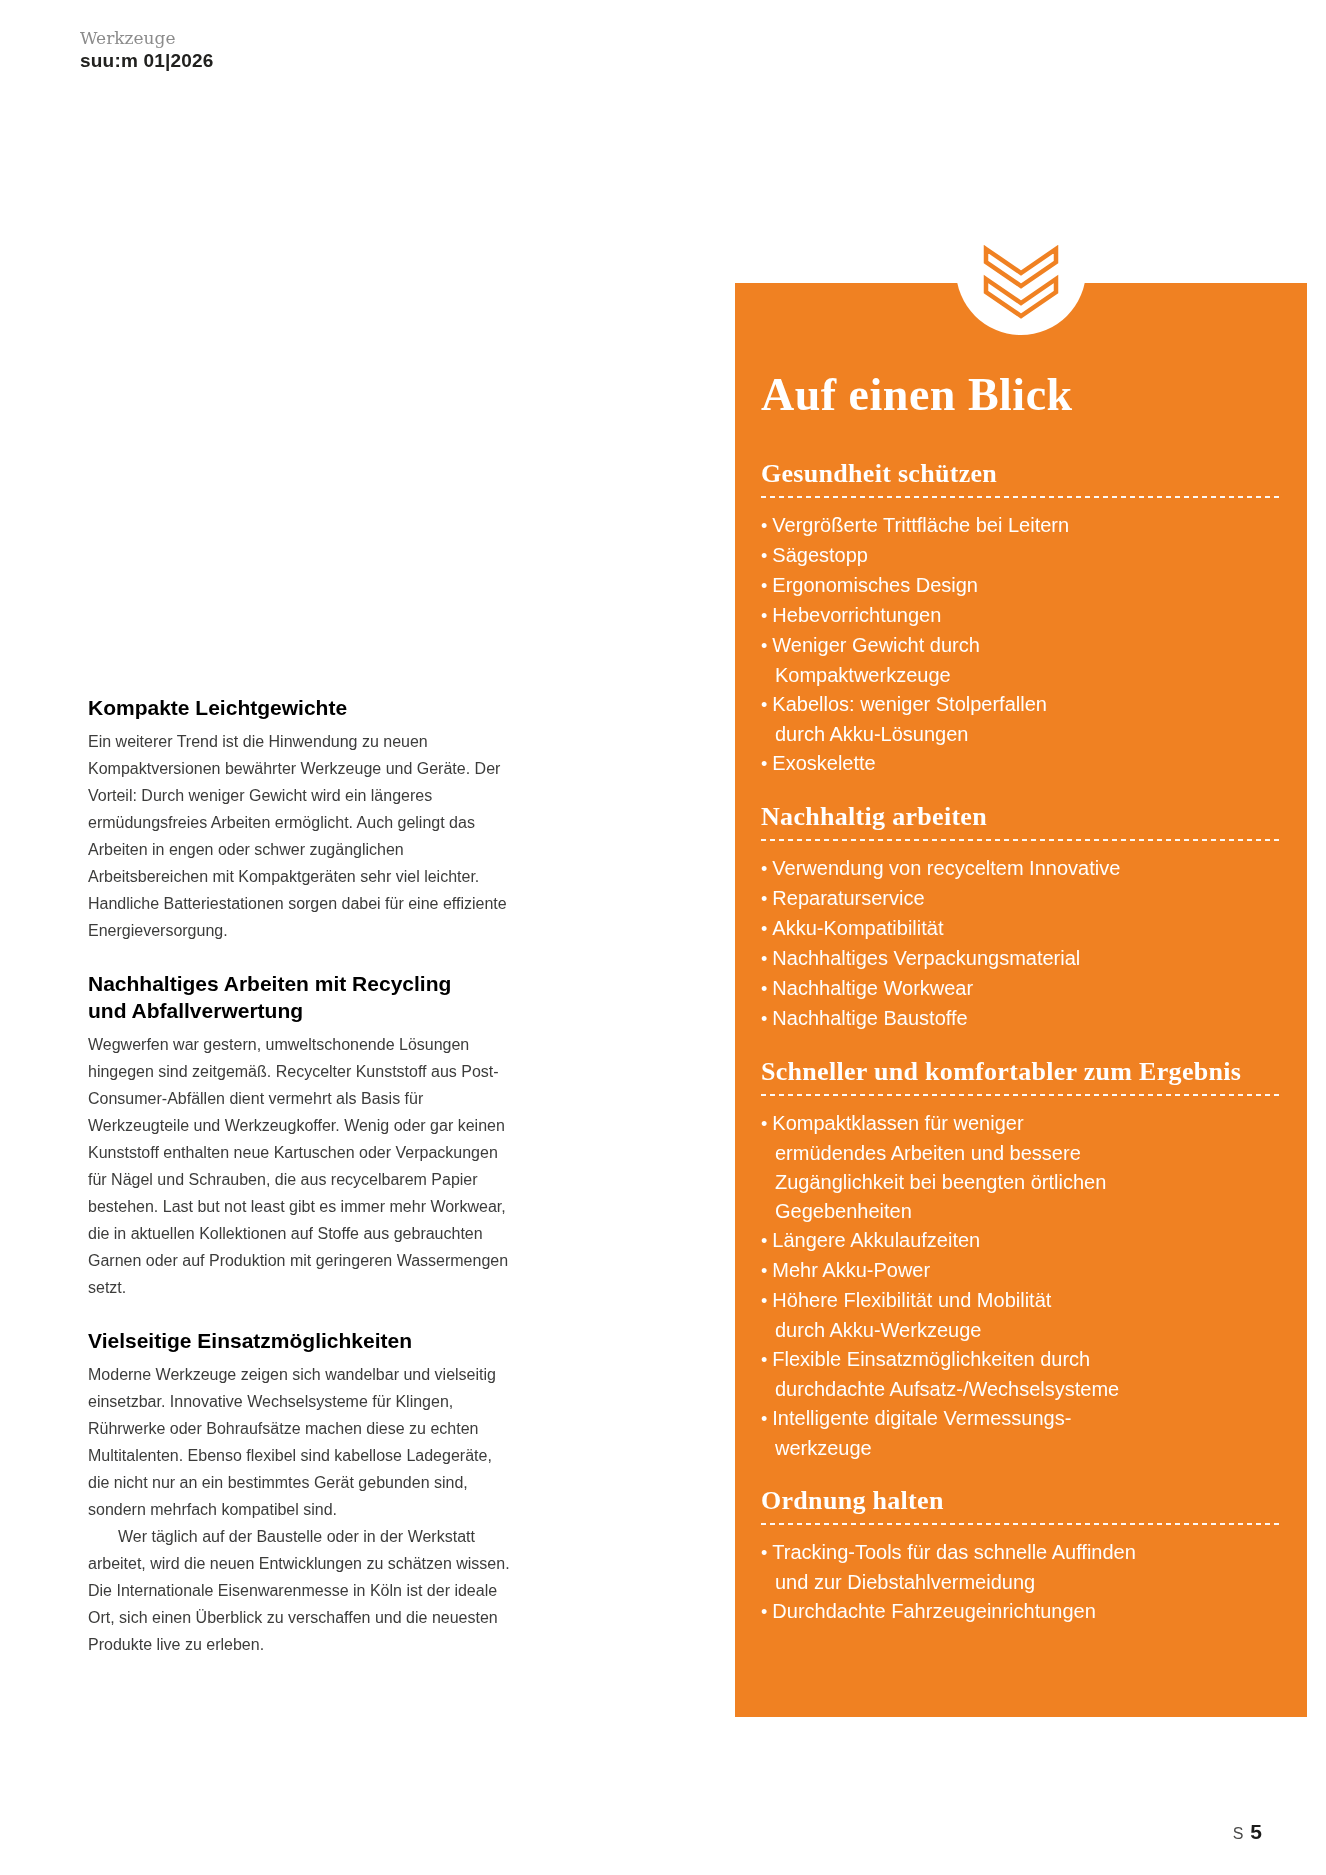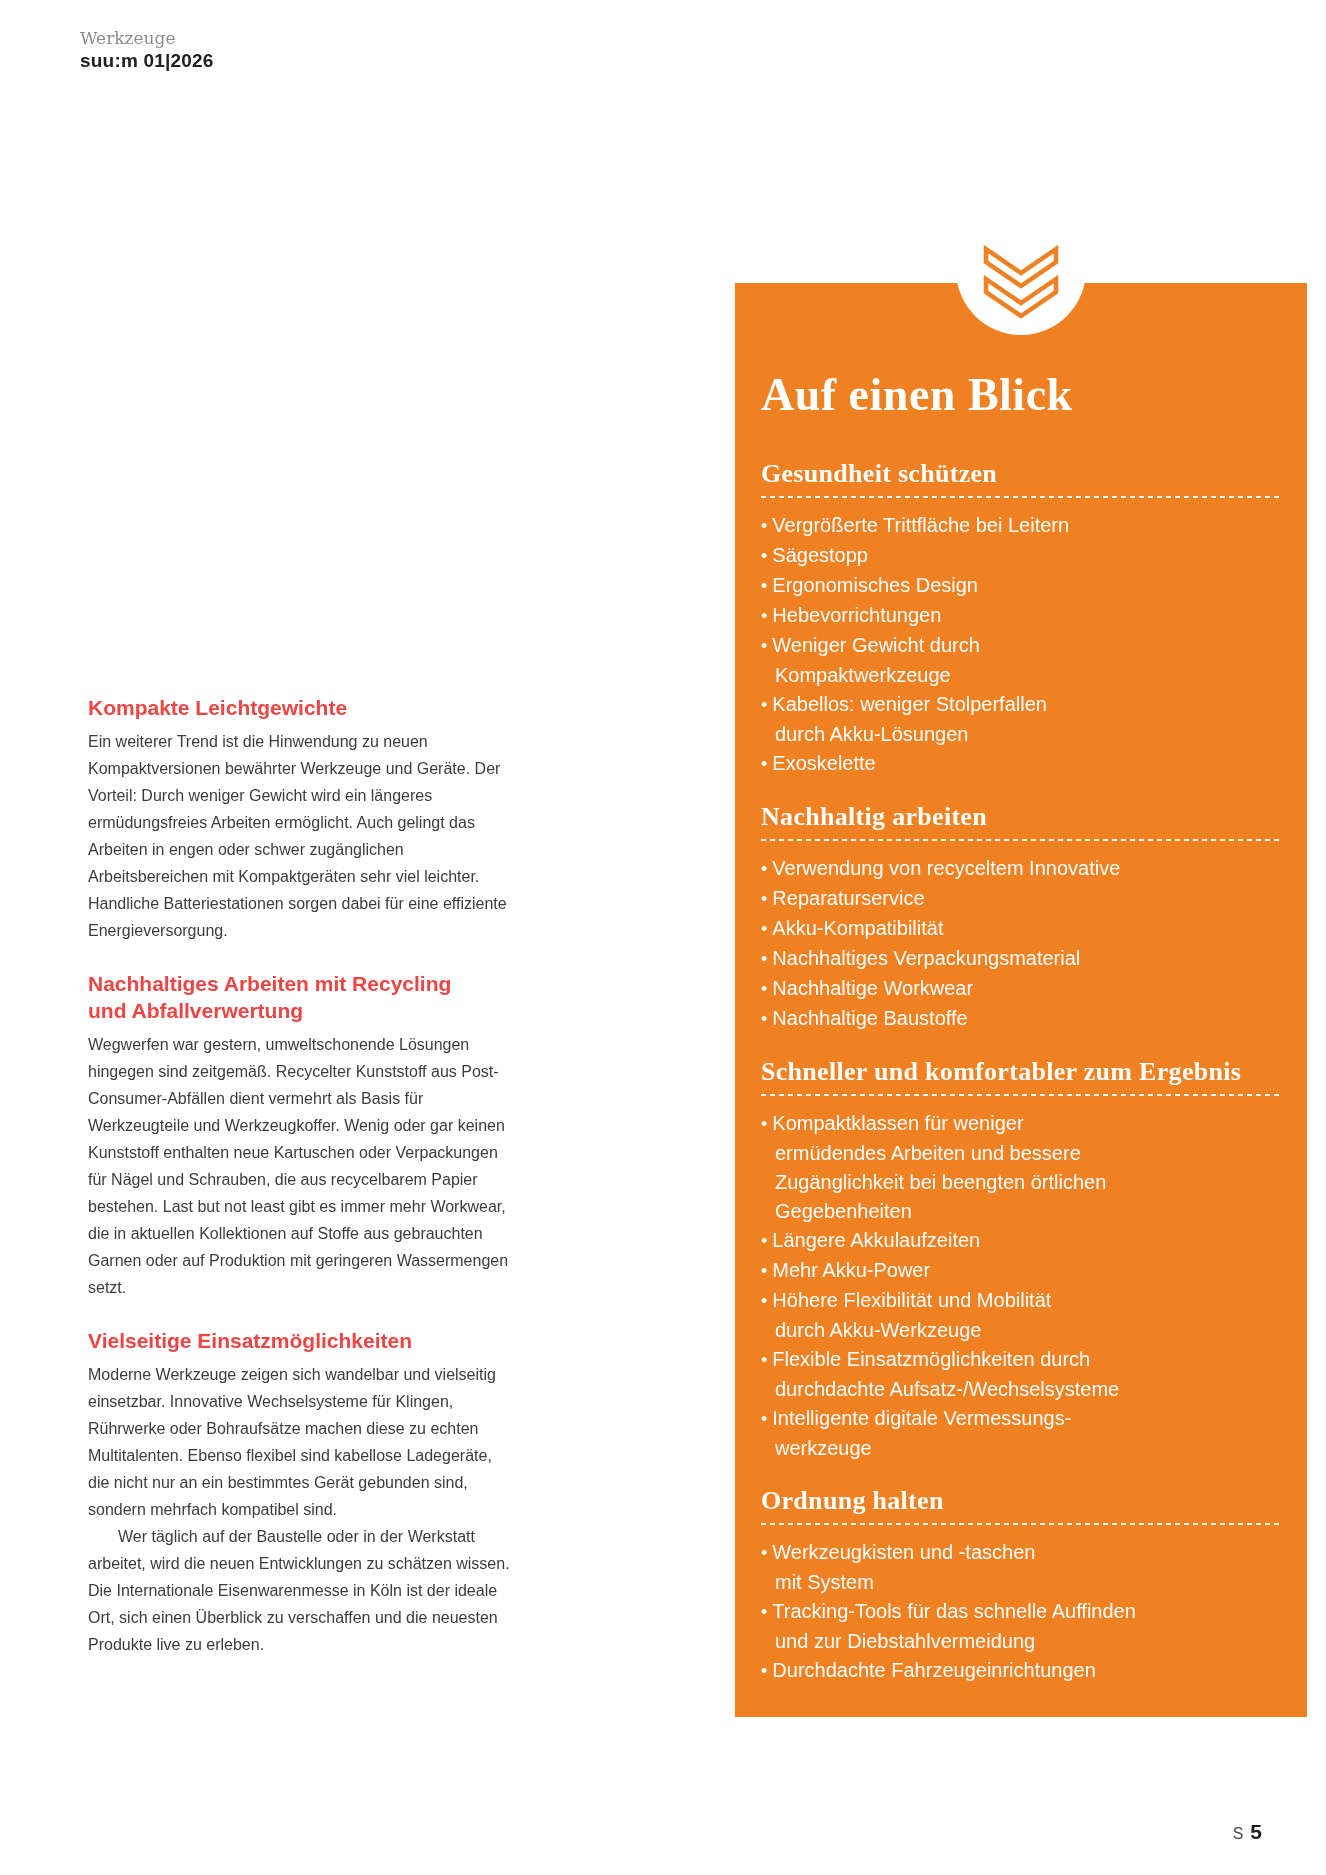--- a/index.html
+++ b/index.html
@@ -20,21 +20,21 @@
   .issue{
     font-size:19px;line-height:23px;font-weight:bold;color:#21211f;
     letter-spacing:.2px;
   }
   
   .article{
     position:absolute;left:88px;top:694px;width:428px;
     color:#3c3c3b;
   }
   .a-h{
-    font-size:21px;line-height:27px;font-weight:bold;color:#ef4444;
+    font-size:21px;line-height:27px;font-weight:bold;color:#000000;
     margin:26px 0 7px;white-space:pre-line;
   }
   .a-sec:first-child .a-h{margin-top:0;}
   .a-p{font-size:16px;line-height:27px;margin:0;}
   .a-p.indent{text-indent:30px;}
   
   .glance{
     position:absolute;left:690px;top:283px;width:572px;height:1434px;
     box-sizing:border-box;padding:0 26px 20px;
     color:#fff;
@@ -162,22 +162,20 @@
 durchdachte Aufsatz-/Wechselsysteme</li>
           <li>Intelligente digitale Vermessungs-
 werkzeuge</li>
         </ul>
   </section>
 
   <section class="g-sec">
     <h3 class="g-h">Ordnung halten</h3>
     <div class="g-rule"></div>
     <ul class="g-list">
-          <li>Werkzeugkisten und -taschen
-mit System</li>
           <li>Tracking-Tools für das schnelle Auffinden
 und zur Diebstahlvermeidung</li>
           <li>Durchdachte Fahrzeugeinrichtungen</li>
         </ul>
   </section>
 </aside>
 
   <footer class="m-footer">
     <span class="pg-prefix">S</span>
     <span class="pg-num">5</span>

